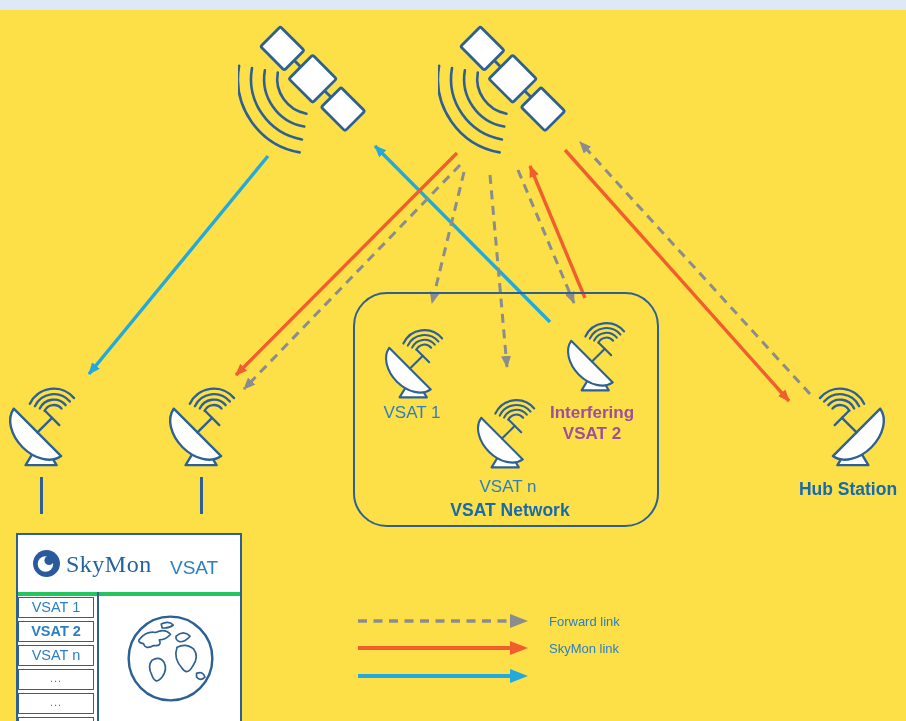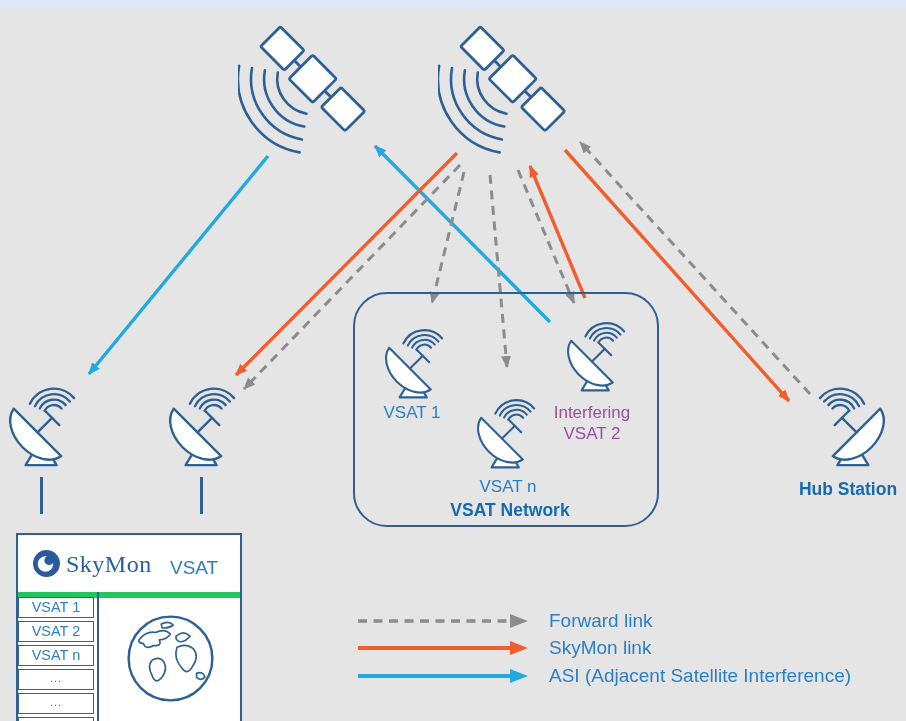--- a/index.html
+++ b/index.html
@@ -1,42 +1,42 @@
 <!DOCTYPE html>
 <html><head>
 <meta charset="utf-8">
 <style>
   html,body{margin:0;padding:0;background:#fff;}
-  .canvas{position:relative;width:906px;height:721px;background:#e5e5e5;overflow:hidden;
+  .canvas{position:relative;width:906px;height:721px;background:#fde047;overflow:hidden;
           font-family:"Liberation Sans",sans-serif;}
   .topstrip{position:absolute;left:0;top:0;width:906px;height:10px;background:#dde9f7;}
   .icon{position:absolute;}
   .lbl{position:absolute;color:#2b7fc2;font-size:17px;text-align:center;line-height:21px;}
   .lbl-bold{position:absolute;color:#176aae;font-size:17.5px;font-weight:bold;text-align:center;}
-  .purple{color:#9d4e9e;}
+  .purple{color:#9d4e9e;font-weight:bold;}
   .netbox{position:absolute;left:353px;top:292px;width:302px;height:231px;
           border:2.5px solid #2d6094;border-radius:34px;background:transparent;}
   .connector{position:absolute;width:2.5px;height:37px;top:477px;background:#2d6094;}
   
   .skybox{position:absolute;left:16px;top:533px;width:226px;height:210px;
           border:2px solid #2d6094;box-sizing:border-box;background:#fff;}
-  .skyhead{position:absolute;left:0;top:0;right:0;height:57px;border-bottom:6px solid #22c55e;}
+  .skyhead{position:absolute;left:0;top:0;right:0;height:57px;border-bottom:4px solid #22c55e;}
   .skylogo-icon{position:absolute;left:14px;top:14px;width:29px;height:29px;}
   .skylogo-text{position:absolute;left:48px;top:16px;font-family:"Liberation Serif",serif;
                 font-size:24px;color:#24629f;letter-spacing:0.5px;}
   .skyprod{position:absolute;left:152px;top:22px;font-size:19px;color:#2b7fc2;}
   .skycell{position:absolute;left:0px;width:76px;height:21px;border:1.5px solid #2d6094;
            box-sizing:border-box;text-align:center;font-size:14.5px;line-height:18px;color:#2b7fc2;}
   .skycell.dots{font-size:11px;line-height:16px;letter-spacing:1px;}
   .skydivider{position:absolute;left:79px;top:57px;bottom:0;width:2px;background:#2d6094;}
   .skyglobe{position:absolute;left:106px;top:77px;width:93px;height:93px;}
   
   .legend-row{position:absolute;left:352px;height:28px;display:flex;align-items:center;}
   .legend-row svg{display:block;margin-right:12px;}
-  .legend-label{color:#2b7fc2;font-size:19px;white-space:nowrap;}
+  .legend-label{color:#2b7fc2;font-size:13px;white-space:nowrap;}
   
   .links{position:absolute;left:0;top:0;}
   .fwd{stroke:#8a8c8e;stroke-width:3px;stroke-dasharray:9 6.5;fill:none;}
   .ret{stroke:#f15e2e;stroke-width:3.4px;fill:none;}
   .asi{stroke:#22a9dd;stroke-width:3.4px;fill:none;}
 </style>
 </head>
 <body>
 
 <div class="canvas">
@@ -190,16 +190,15 @@
       <line x1="6" y1="8" x2="158" y2="8" stroke="#f15e2e" stroke-width="4"></line>
       <polygon points="158,1 176,8 158,15" fill="#f15e2e"></polygon>
     </svg>
     <span class="legend-label">SkyMon link</span>
   </div>
   <div class="legend-row" style="top:662px">
     <svg width="185" height="16">
       <line x1="6" y1="8" x2="158" y2="8" stroke="#22a9dd" stroke-width="4"></line>
       <polygon points="158,1 176,8 158,15" fill="#22a9dd"></polygon>
     </svg>
-    <span class="legend-label">ASI (Adjacent Satellite Interference)</span>
   </div>
 
 </div>
 
 </body></html>

